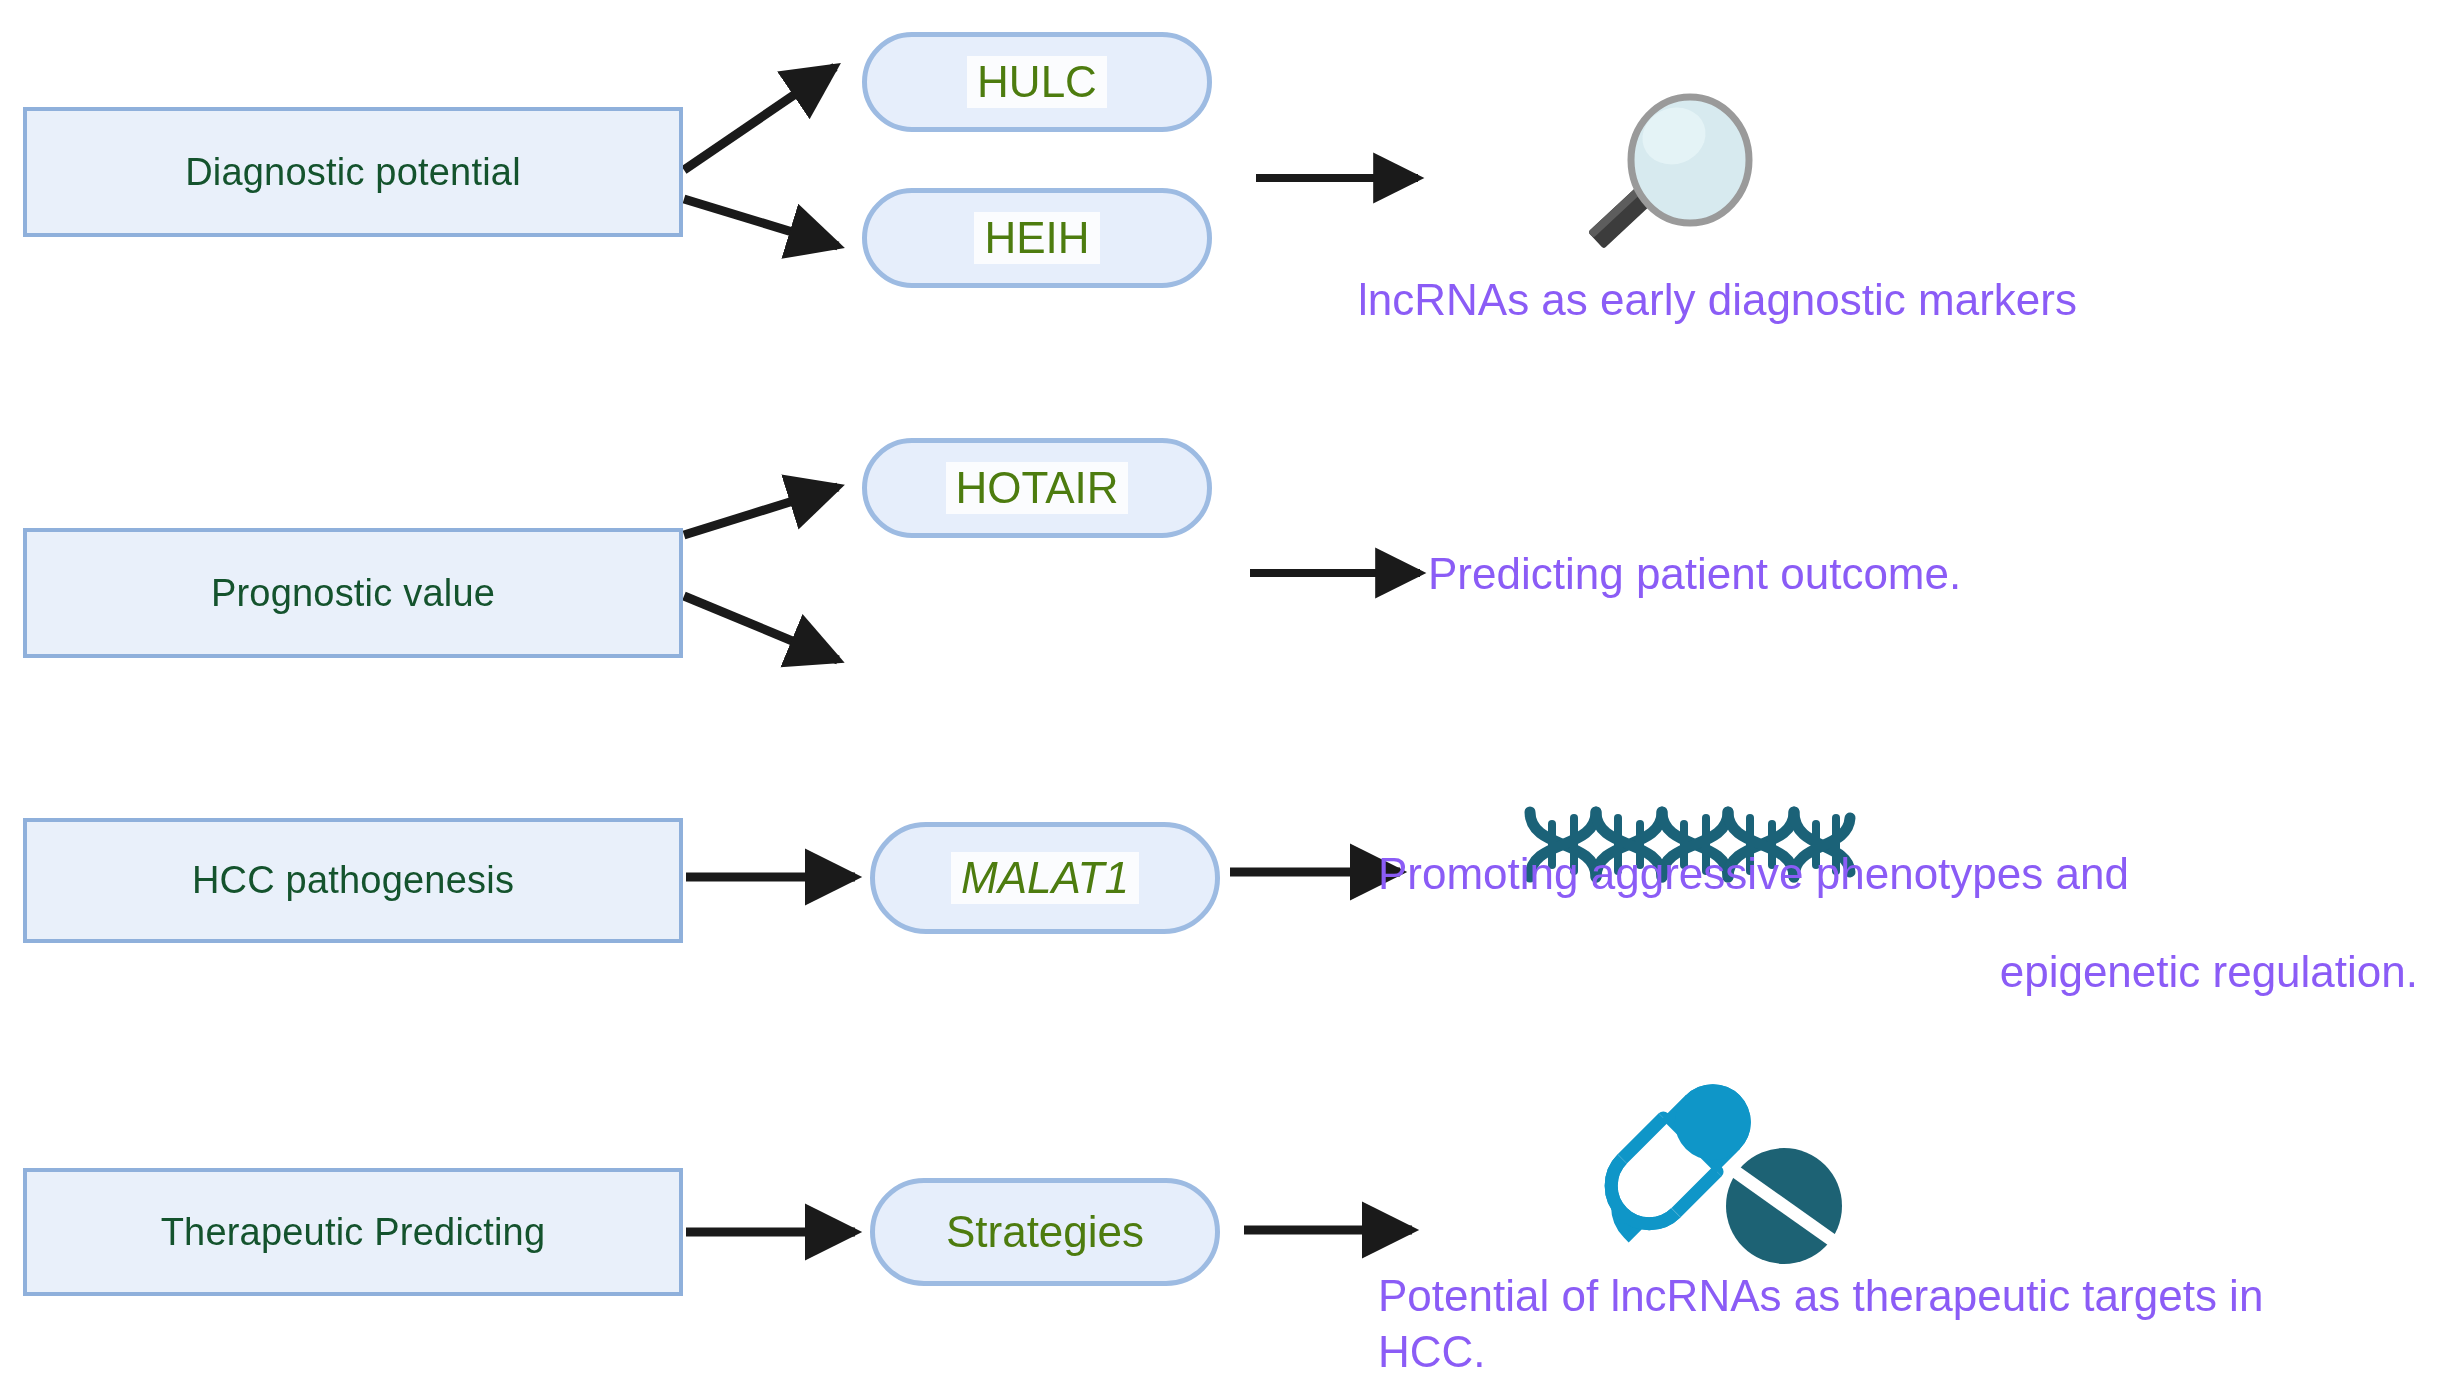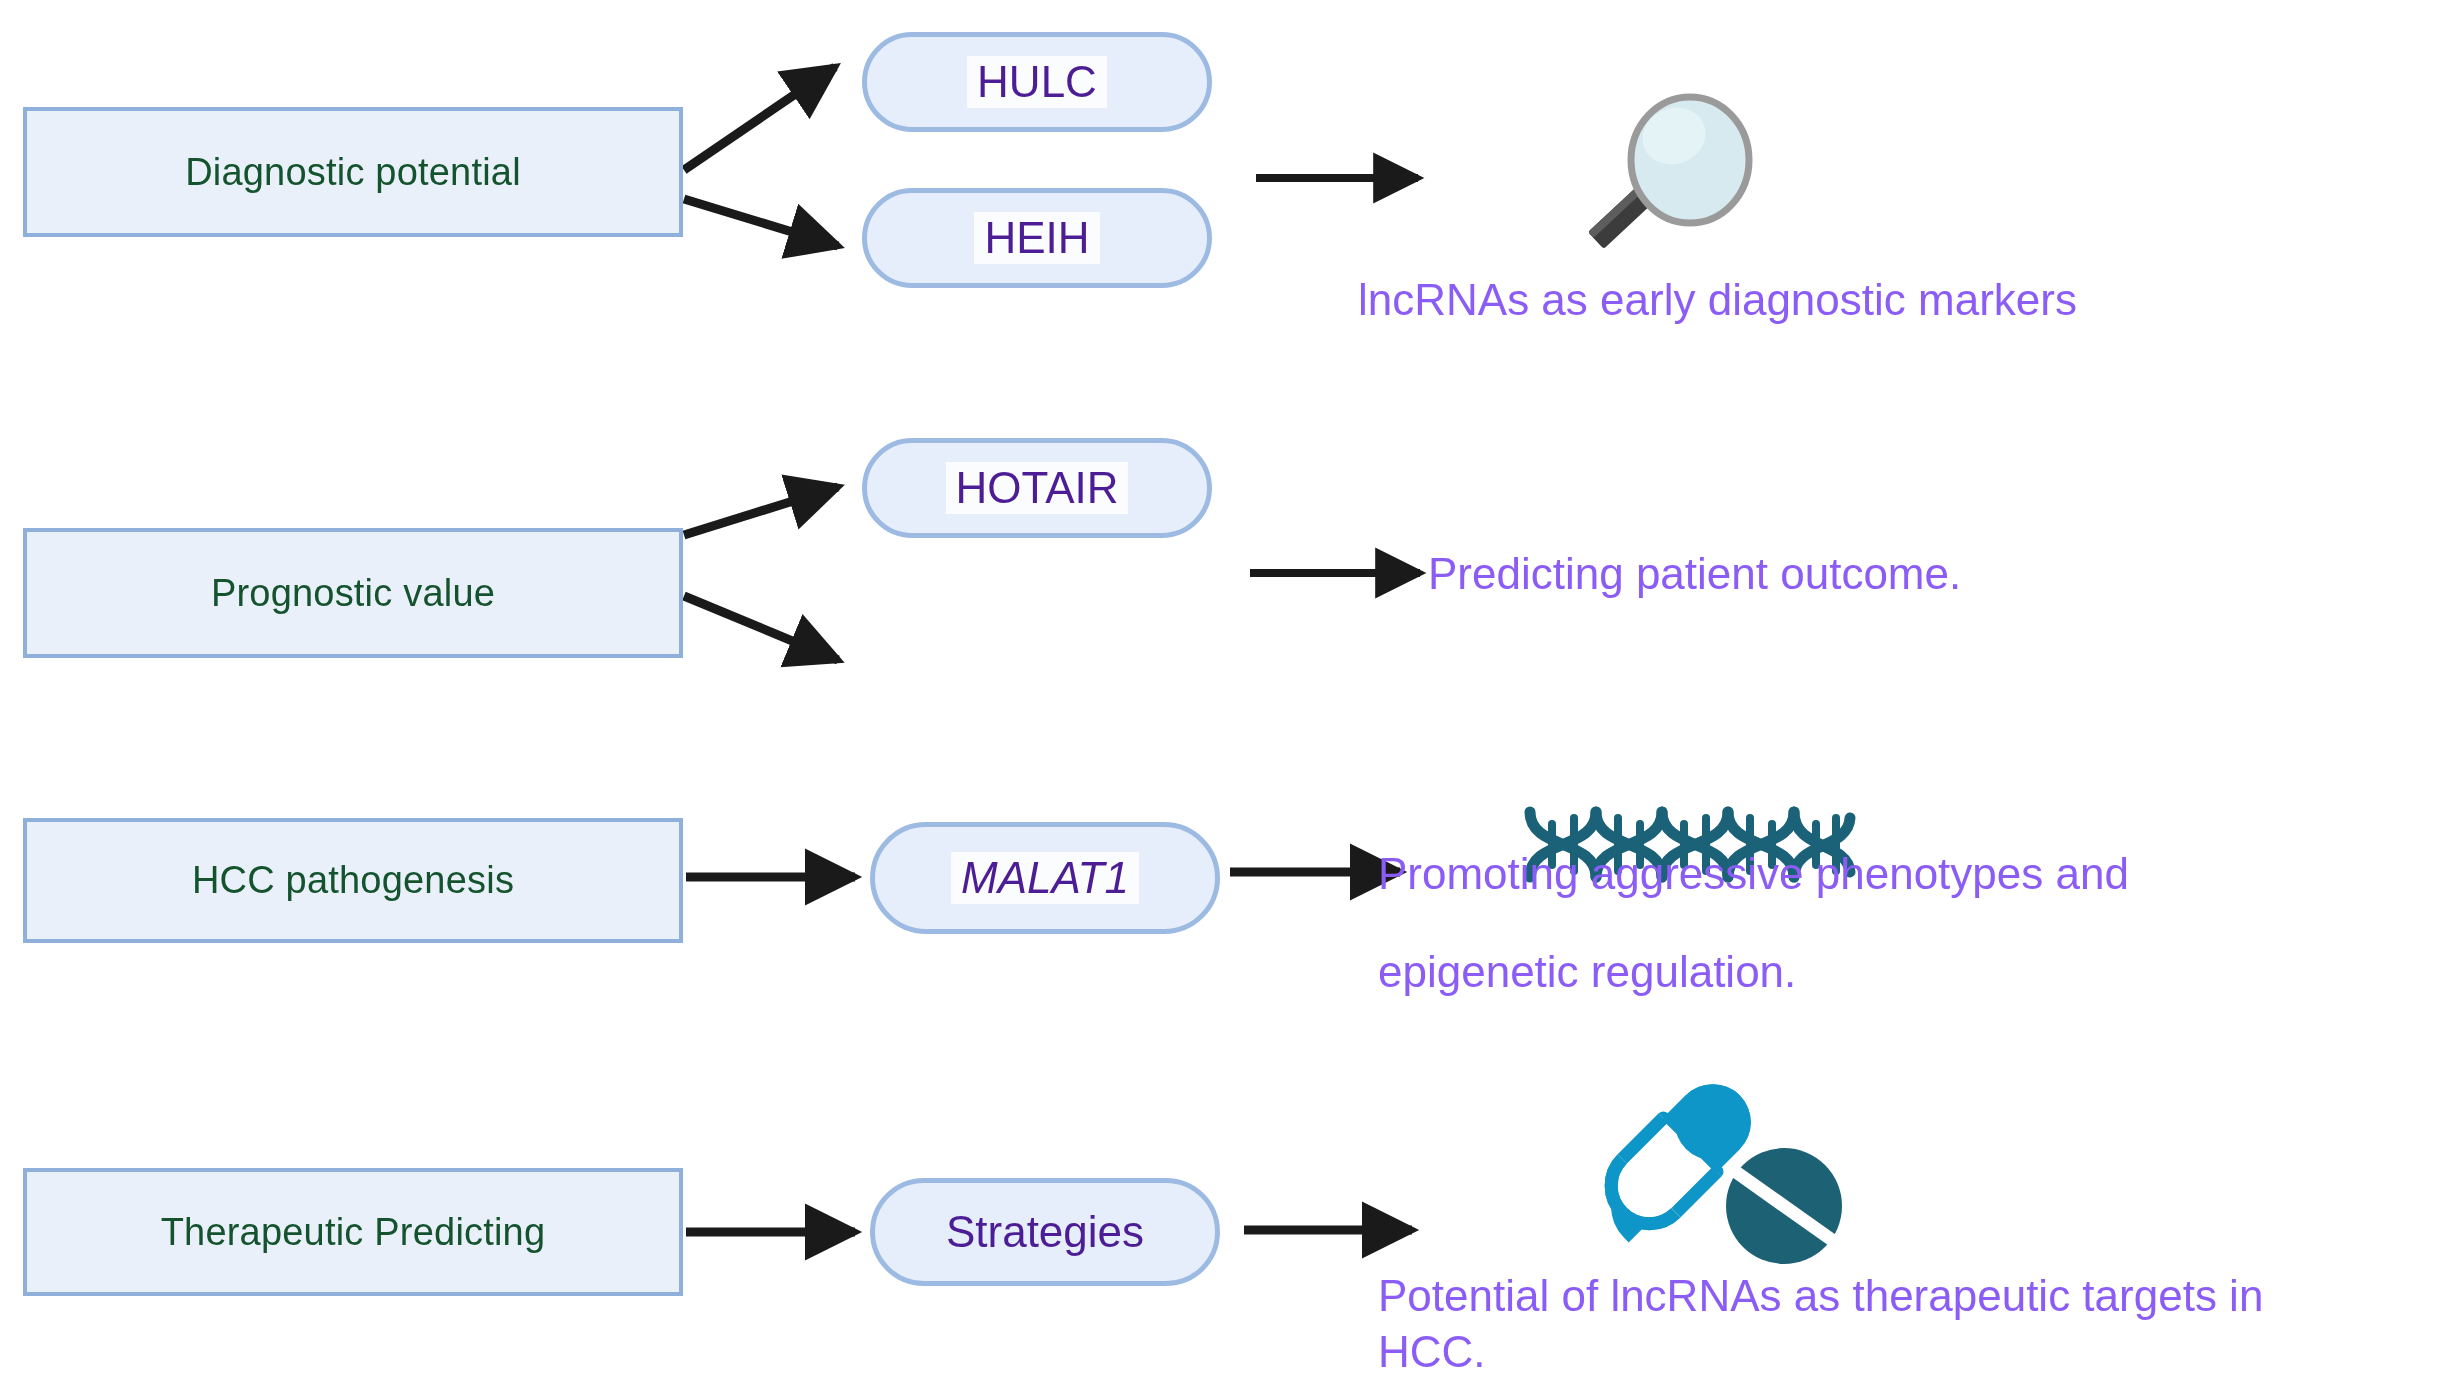--- a/index.html
+++ b/index.html
@@ -43,21 +43,21 @@
     box-sizing: border-box;
     background: #e6eefb;
     border: 5px solid #9dbbe2;
     border-radius: 60px;
     display: flex;
     align-items: center;
     justify-content: center;
   }
   .pill .pill-label {
     font-size: 44px;
-    color: #4c1d95;
+    color: #4d7c0f;
     background: #fbfcfe;
     padding: 1px 10px;
     white-space: nowrap;
   }
 
   
   .caption {
     position: absolute;
     font-size: 44px;
     line-height: 1.18;
@@ -183,21 +183,21 @@
         <line x1="188" y1="16" x2="188" y2="69"></line>
         <line x1="232" y1="16" x2="232" y2="69"></line>
         <line x1="254" y1="22" x2="254" y2="63"></line>
         <line x1="298" y1="22" x2="298" y2="63"></line>
         <line x1="318" y1="16" x2="318" y2="69"></line>
       </g>
     </svg>
   </div>
 
   <div class="caption" style="left:1378px; top:848px; width:1040px;">Promoting aggressive phenotypes and</div>
-  <div class="caption" style="left:1378px; top:946px; width:1040px;">epigenetic regulation.</div>
+  <div class="caption" style="left:1378px; top:946px; width:1040px;text-align:right;">epigenetic regulation.</div>
 
   <div class="cat-box" style="left:23px; top:1168px; width:660px; height:128px;">
     <span class="cat-label">Therapeutic Predicting</span>
   </div>
 
   <div class="pill" style="left:870px; top:1178px; width:350px; height:108px;">
     <span class="pill-label" style="background:transparent;">Strategies</span>
   </div>
 
   <div class="icon-abs" style="left:1586px; top:1064px; width:280px; height:200px;">

